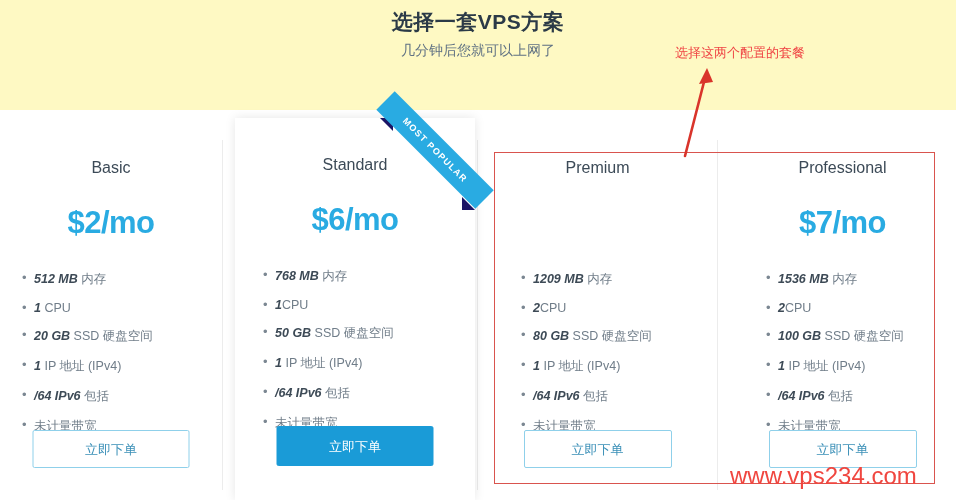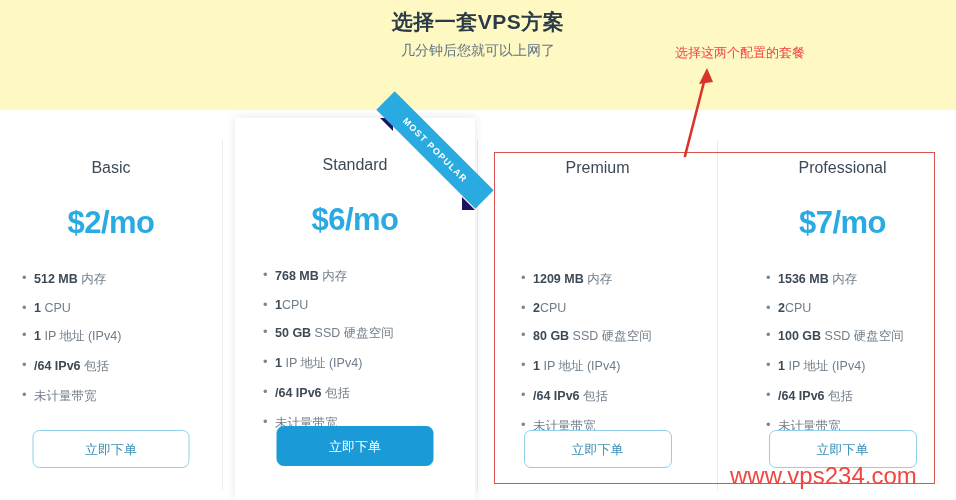--- a/index.html
+++ b/index.html
@@ -119,35 +119,36 @@
   .feature::before {
     content: "\2022";
     position: absolute;
     left: 0; top: -1px;
     color: #7b8792;
     font-size: 13px;
   }
   .feature b {
     color: #3d4a56;
     font-weight: bold;
+    font-style: italic;
   }
 
   .cta {
     position: absolute;
     left: 50%;
     transform: translateX(-50%);
     bottom: 32px;
     width: 157px;
     height: 38px;
     line-height: 38px;
     text-align: center;
     font-size: 13px;
     box-sizing: border-box;
     border: 1px solid #8fd0ea;
-    border-radius: 7px;
+    border-radius: 2px;
     background: #ffffff;
     color: #3a8fb7;
     cursor: pointer;
   }
   .card.c1 .cta {
     background: #1a9bd7;
     border-color: #1a9bd7;
     color: #ffffff;
     width: 157px;
     height: 40px;
@@ -244,20 +245,21 @@
   <div class="divider d0"></div>
   <div class="divider d1"></div>
   <div class="divider d2"></div>
 
   <div class="card c0">
     <div class="plan-name">Basic</div>
     <div class="plan-price">$2/mo</div>
     <ul class="features">
       <li class="feature"><b>512 MB</b><span> 内存</span></li>
       <li class="feature"><b>1</b><span> CPU</span></li>
+      <li class="feature"><b>20 GB</b><span> SSD 硬盘空间</span></li>
       <li class="feature"><b>1</b><span> IP 地址 (IPv4)</span></li>
       <li class="feature"><b>/64 IPv6</b><span> 包括</span></li>
       <li class="feature"><b></b><span>未计量带宽</span></li>
     </ul>
     <div class="cta">立即下单</div>
   </div>
 
   <div class="card c1">
     <div class="ribbon-wrap">
       <div class="ribbon-tail-t"></div>

